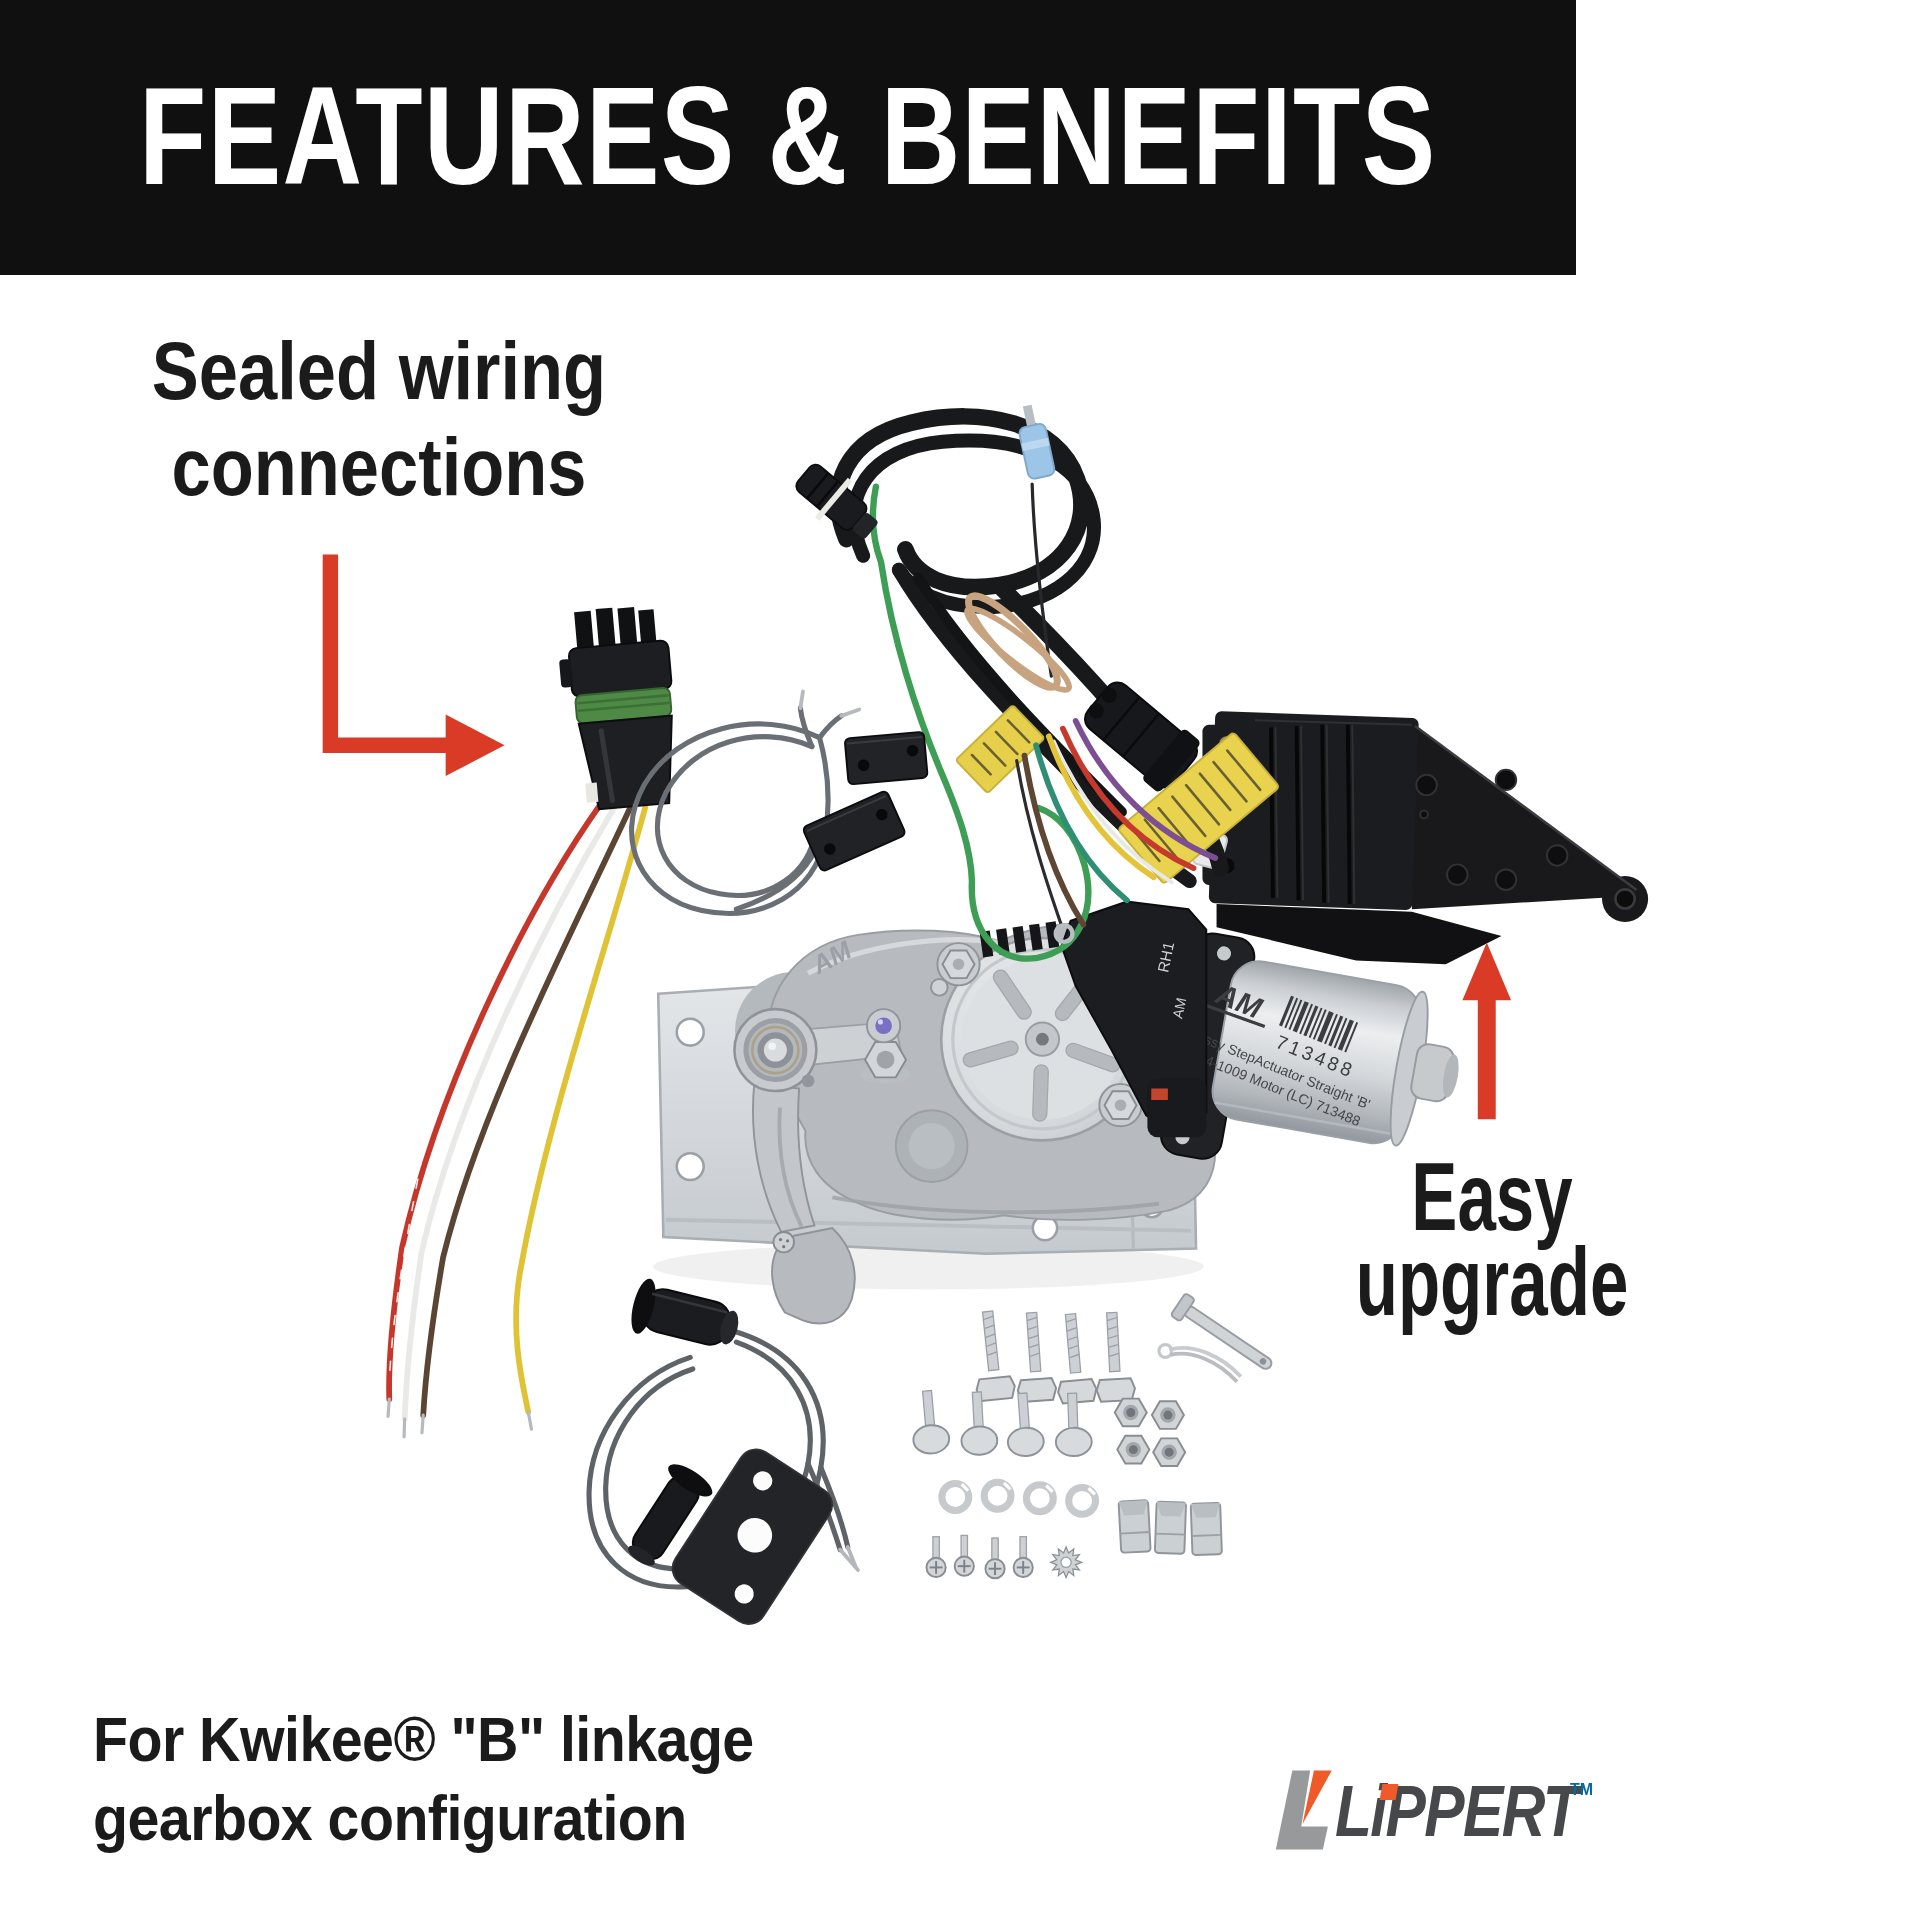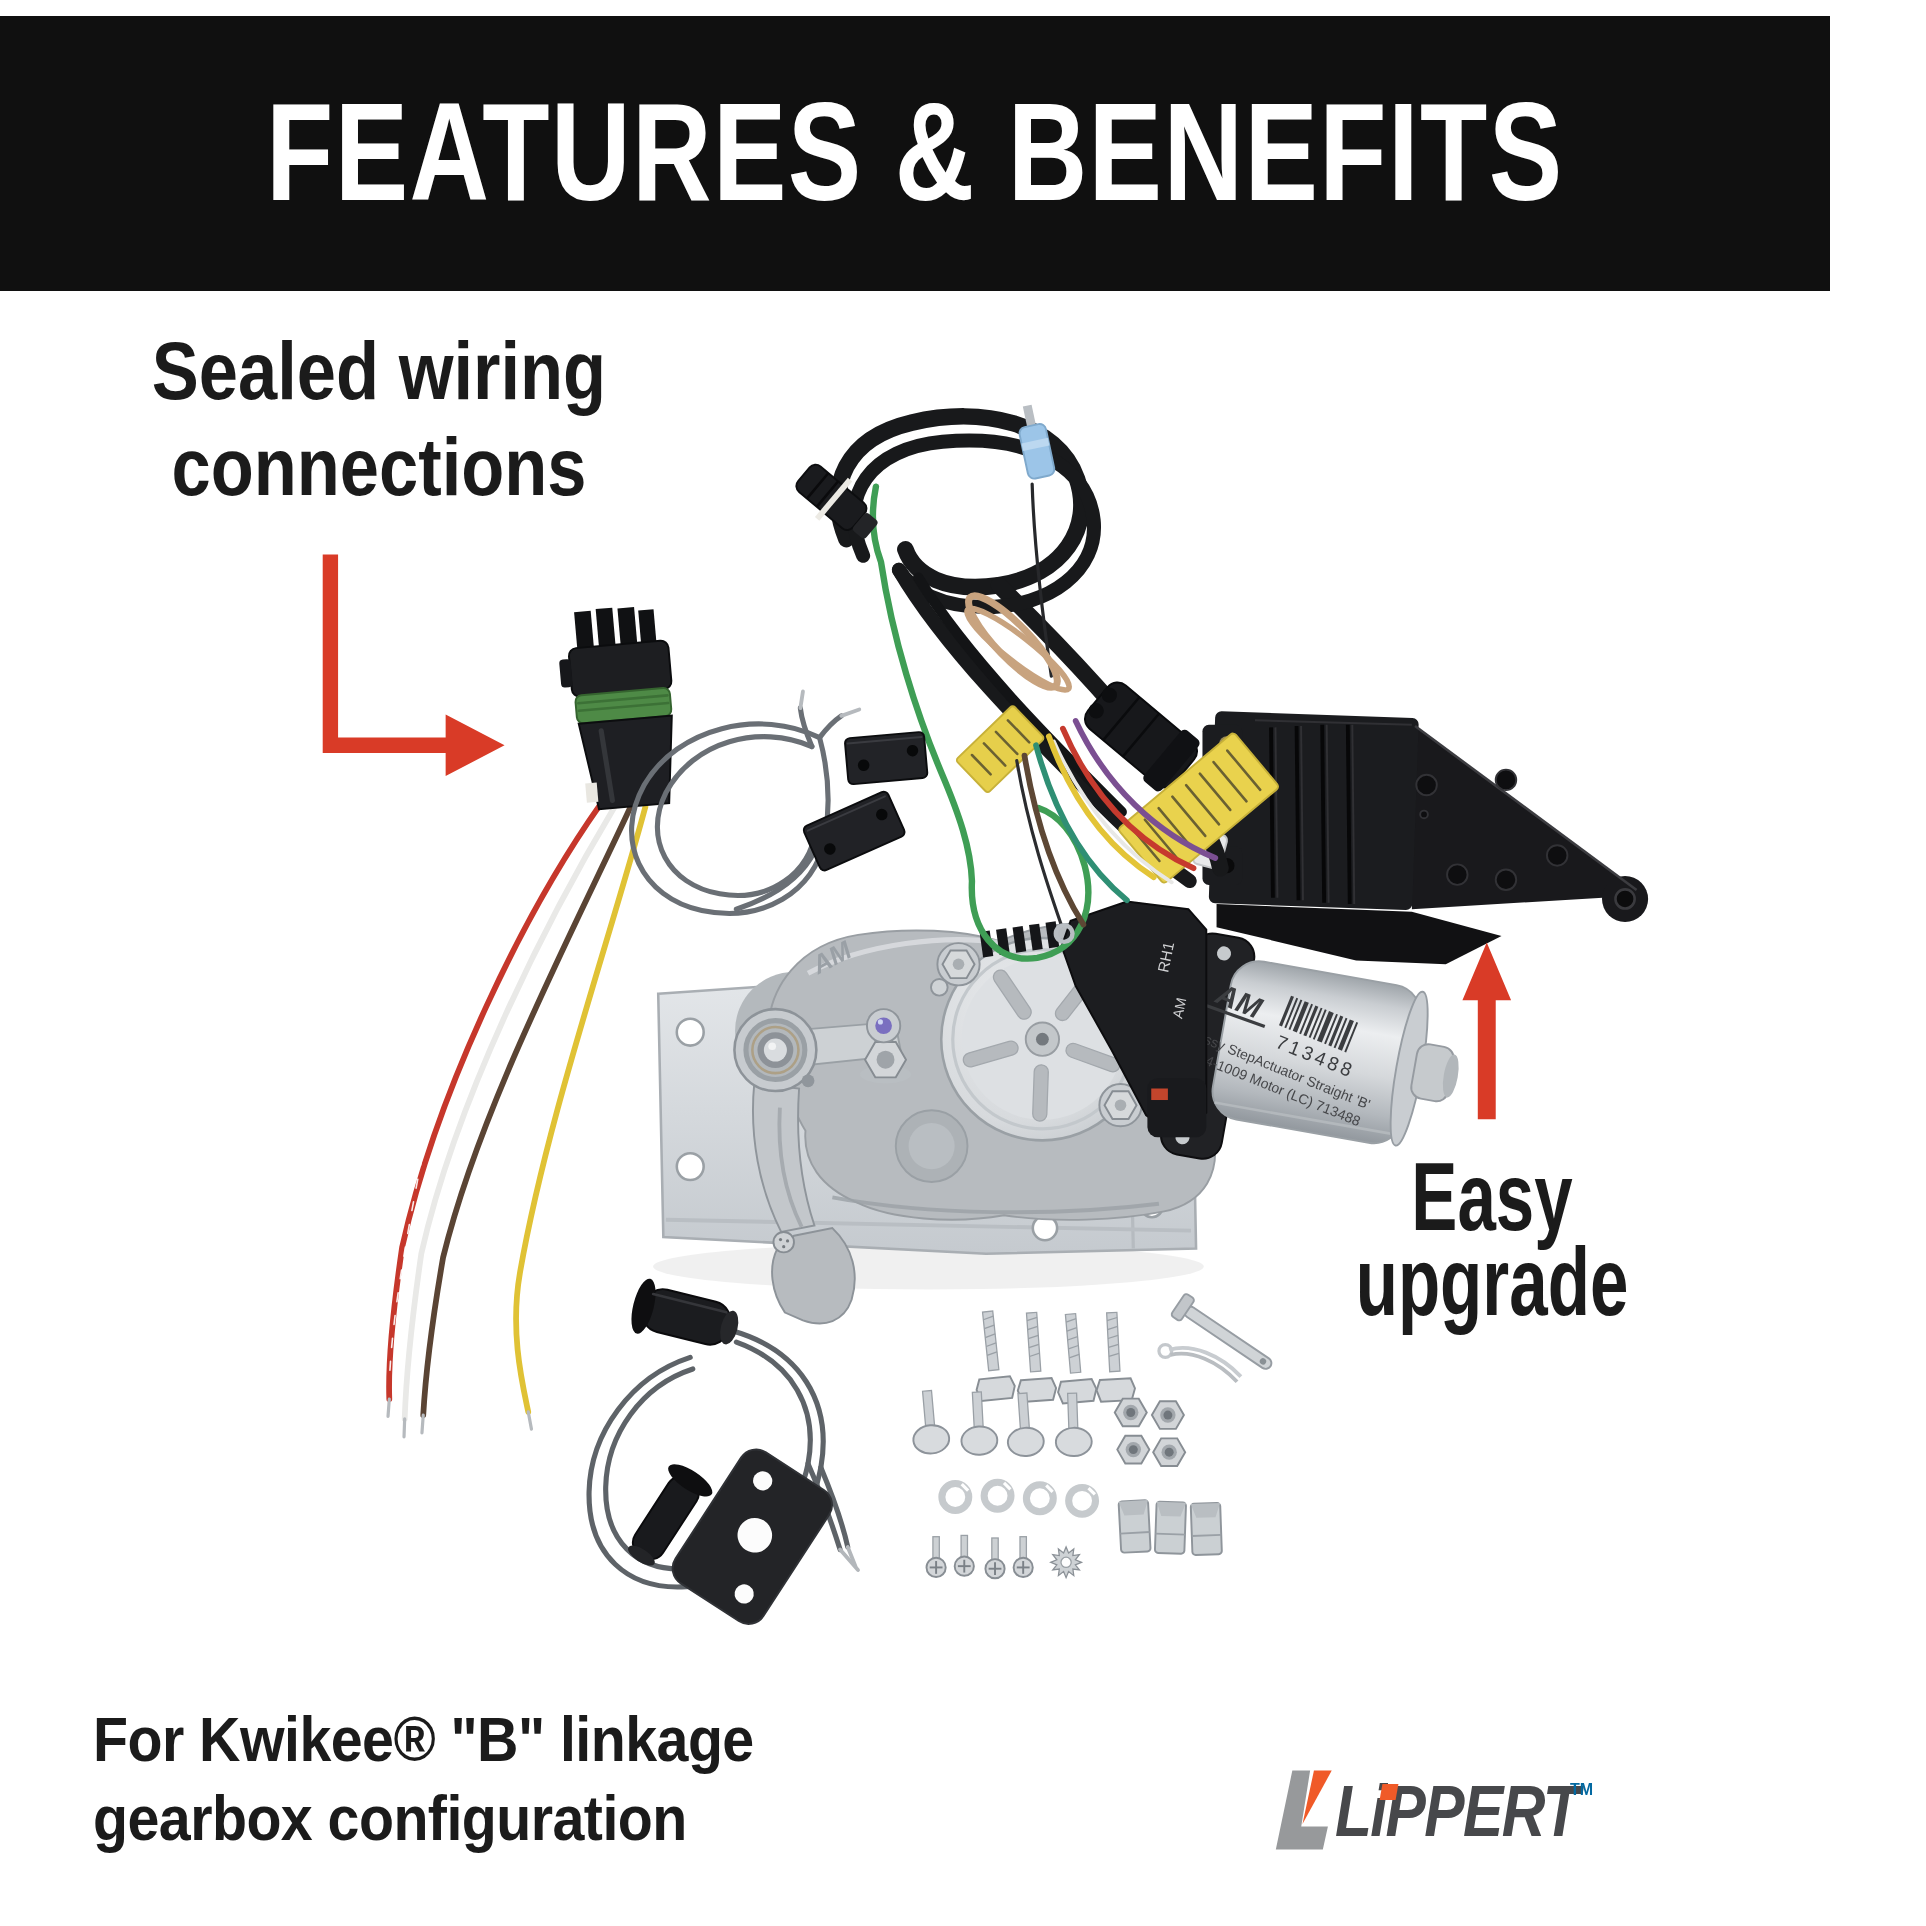--- a/index.html
+++ b/index.html
@@ -1,21 +1,21 @@
 <!DOCTYPE html>
 <html style="font-size:10.2px"><head>
 <meta charset="utf-8">
 <style>
   html,body{margin:0;padding:0;}
   body{
     width:1926px;height:1926px;position:relative;background:#ffffff;
     font-family:"Liberation Sans","DejaVu Sans",sans-serif;color:#1b1b1b;overflow:hidden;
   }
   .abs{position:absolute;}
-  .banner{left:0;top:16px;width:1830px;height:275px;background:#101010;
+  .banner{left:0;top:0;width:1576px;height:275px;background:#101010;
     display:flex;align-items:center;justify-content:center;}
   .banner h1{margin:0;color:#ffffff;font-size:102px;font-weight:800;letter-spacing:1.3px;
     white-space:nowrap;transform:scale(1.08,1.36);}
   .callout{font-weight:800;text-align:center;white-space:nowrap;color:#1b1b1b;}
   .callout div{white-space:nowrap;}
   #callout-sealed{left:59px;top:323px;width:640px;font-size:81px;line-height:96px;
     transform:scaleX(.87);transform-origin:50% 0;}
   #callout-easy{left:1300px;top:1154px;width:384px;font-size:96px;line-height:85px;
     transform:scaleX(.72);transform-origin:50% 0;}
   .footnote{left:93px;top:1700px;font-size:63px;font-weight:700;line-height:79px;

